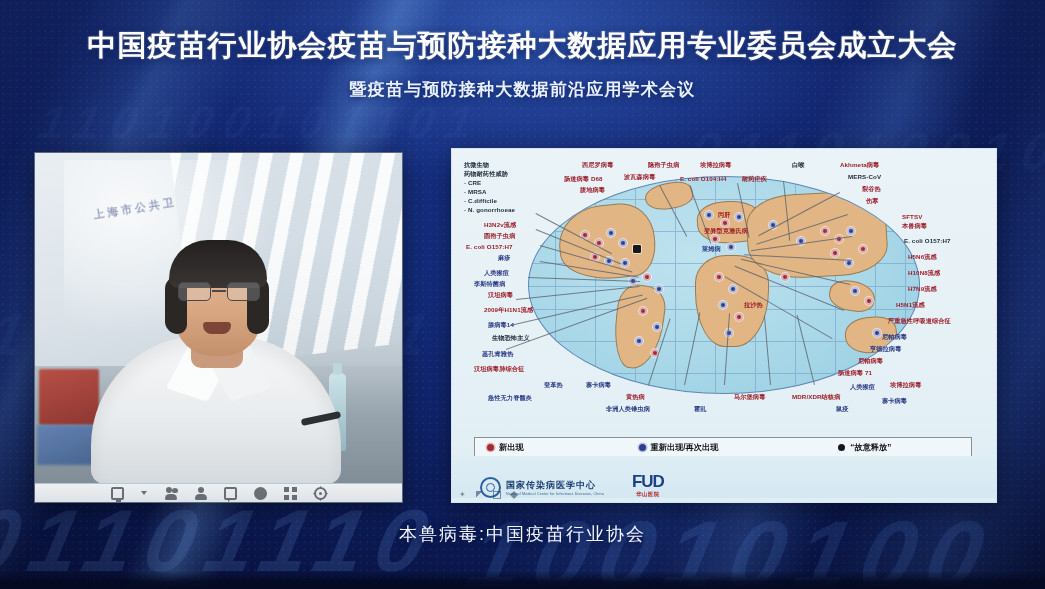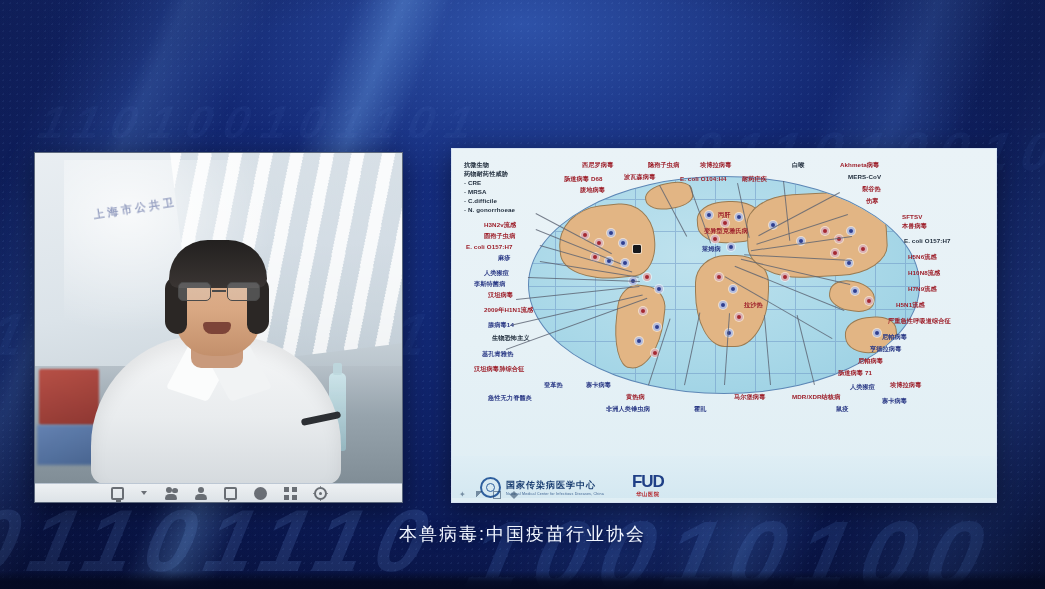--- a/index.html
+++ b/index.html
@@ -283,20 +283,22 @@
   <div class="binrow b-d">0110100101</div>
   <div class="binrow b-e">110100101101</div>
   <div class="binrow b-a">01101110</div>
   <div class="binrow b-b">10010100</div>
 
   <div class="vig"></div>
   <div class="bottomband"></div>
 </div>
 
 <div id="titlewrap">
+  <div id="main-title">中国疫苗行业协会疫苗与预防接种大数据应用专业委员会成立大会</div>
+  <div id="sub-title">暨疫苗与预防接种大数据前沿应用学术会议</div>
 </div>
 
 <div id="video-panel">
   <div class="room">
     <div class="wall-left"></div>
     <div class="blinds"></div>
     <div class="wall-glow"></div>
     <div class="wall-text">上海市公共卫</div>
     <div class="deskline"></div>
     <div class="redbox"></div>
@@ -492,20 +494,34 @@
     <div class="lbl blue" style="left:430px; top:248px">寨卡病毒</div>
 
     <div class="lbl red" style="left:174px; top:244px">黄热病</div>
     <div class="lbl blue" style="left:154px; top:256px">非洲人类锥虫病</div>
     <div class="lbl blue" style="left:242px; top:256px">霍乱</div>
     <div class="lbl red" style="left:282px; top:244px">马尔堡病毒</div>
     <div class="lbl red" style="left:340px; top:244px">MDR/XDR结核病</div>
     <div class="lbl blue" style="left:384px; top:256px">鼠疫</div>
   </div>
 
+  <div id="legend">
+    <div class="lg-item lg-1">
+      <span class="lgdot red"></span>
+      <span>新出现</span>
+    </div>
+    <div class="lg-item lg-2">
+      <span class="lgdot blue"></span>
+      <span>重新出现/再次出现</span>
+    </div>
+    <div class="lg-item lg-3">
+      <span class="lgdot black"></span>
+      <span>“故意释放”</span>
+    </div>
+  </div>
 
   <div id="slide-footer">
     <div class="logo1">
       <div class="l1-mark"></div>
       <div>
         <div class="l1-txt-cn">国家传染病医学中心</div>
         <div class="l1-txt-en">National Medical Center for Infectious Diseases, China</div>
       </div>
     </div>
     <div class="logo2">

